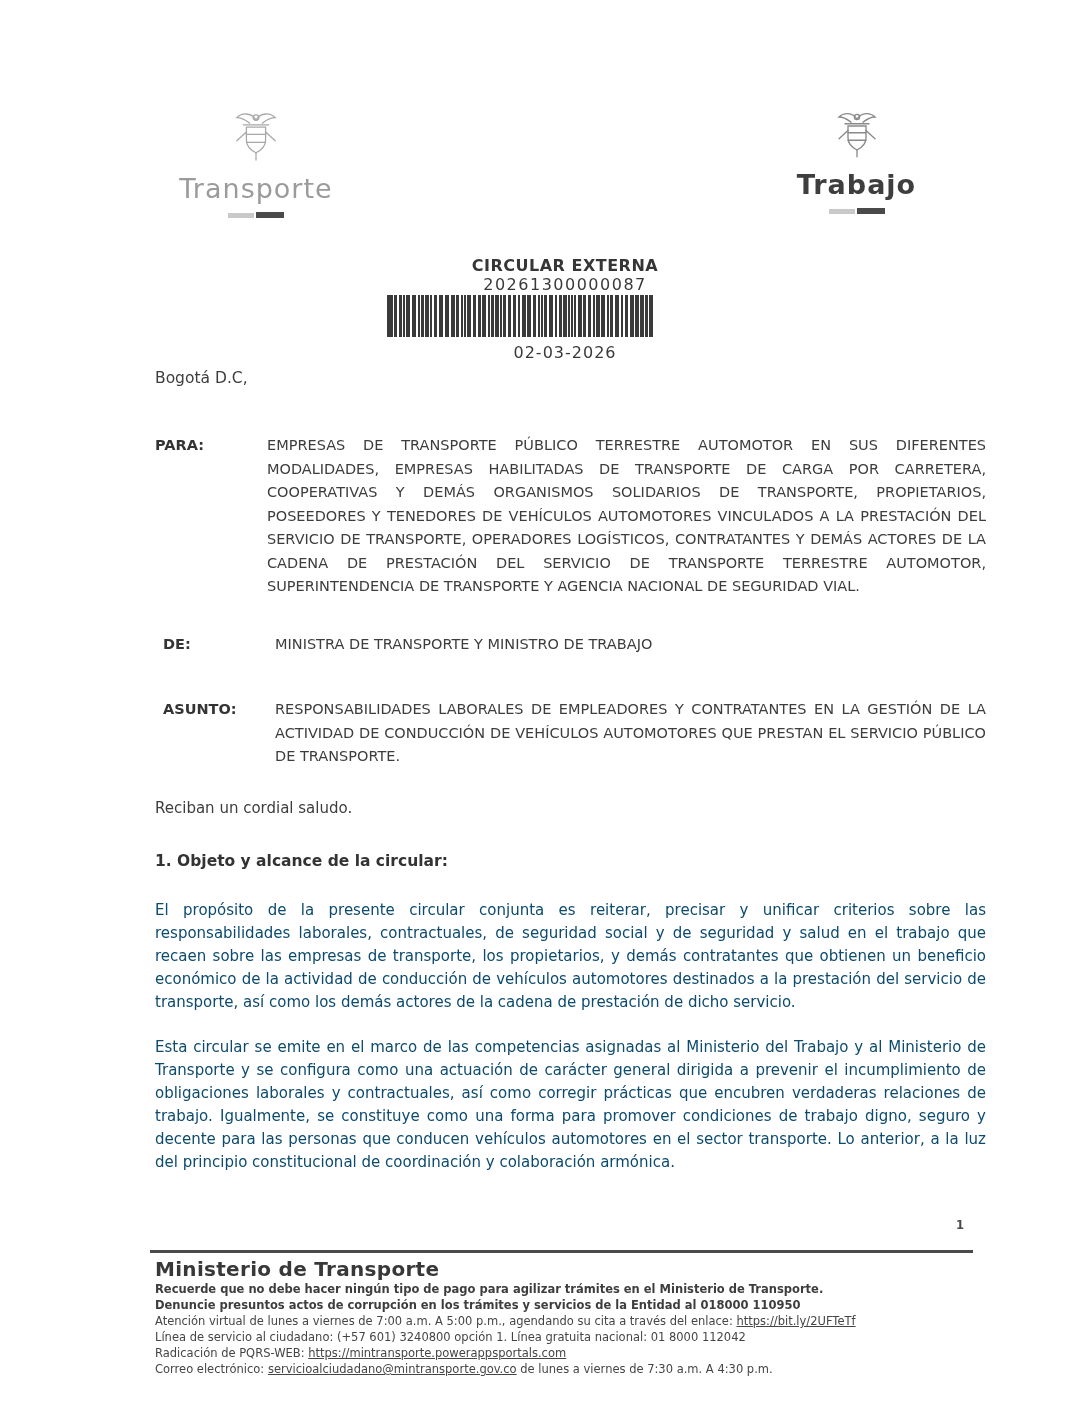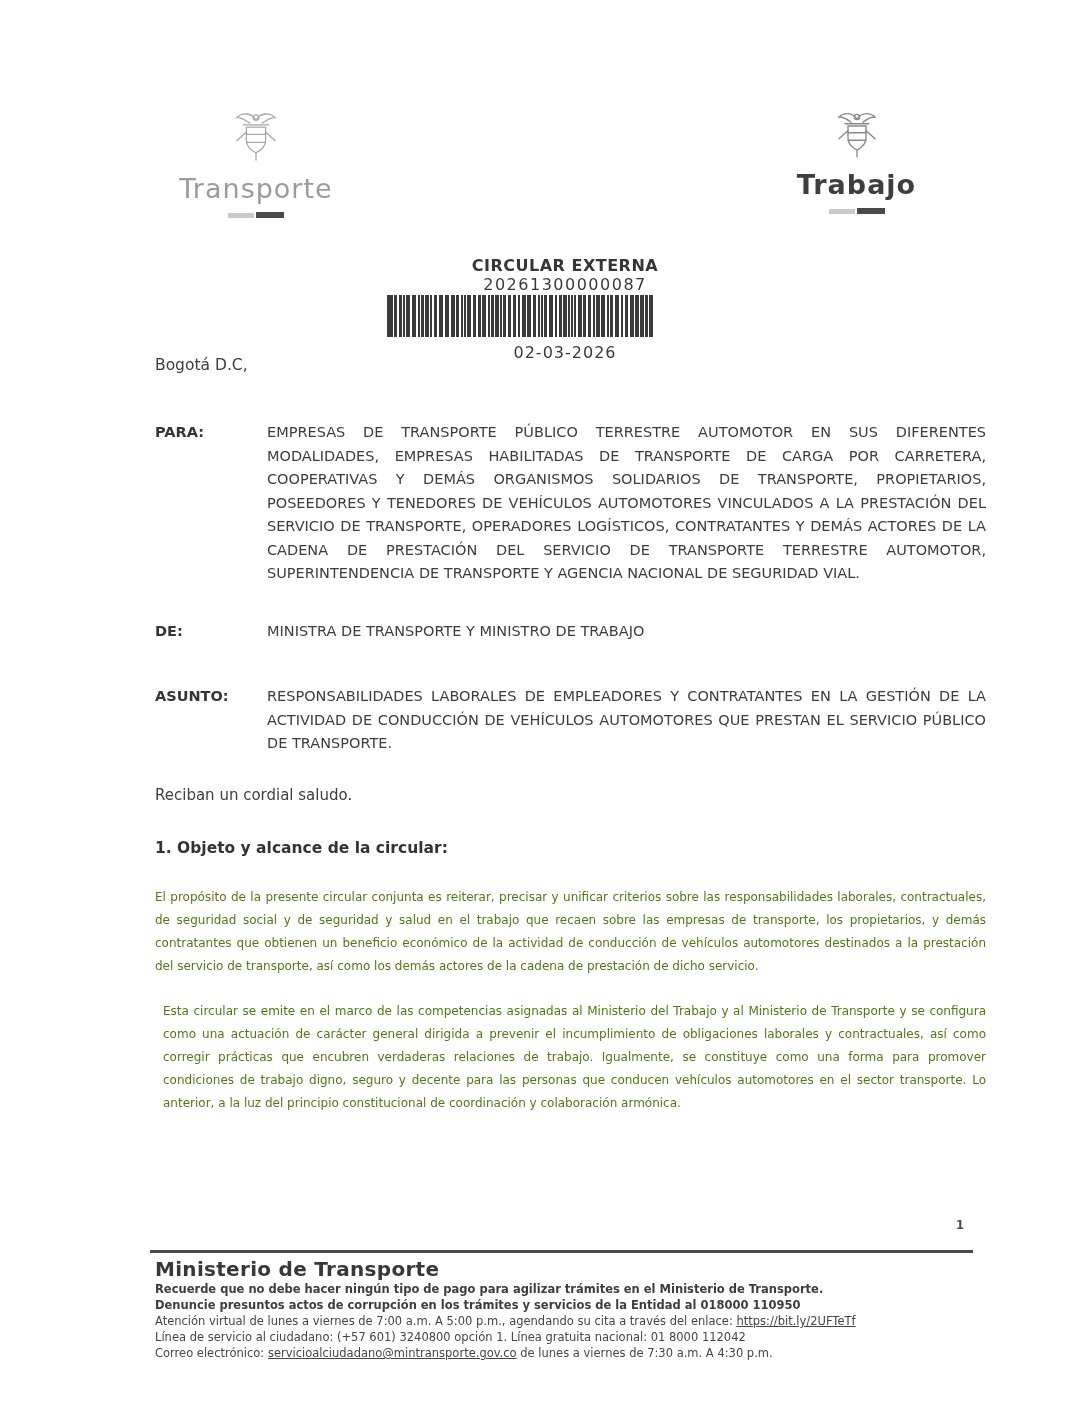--- a/index.html
+++ b/index.html
@@ -26,32 +26,32 @@
   .logo-dashes .dash-light{display:inline-block;width:26px;height:5px;background:#c9c9c9;margin-right:2px;vertical-align:middle;}
   .logo-dashes .dash-dark{display:inline-block;width:28px;height:6px;background:#4a4a4a;vertical-align:middle;}
   
   .title-block{position:absolute;left:385px;top:256px;width:360px;text-align:center;}
   .doc-title{font-size:16px;font-weight:700;letter-spacing:.5px;color:#363636;line-height:19px;}
   .doc-number{font-size:16px;letter-spacing:1.5px;color:#3a3a3a;line-height:19px;}
   .barcode{height:42px;width:356px;margin:1px auto 1px auto;display:flex;align-items:stretch;overflow:hidden;}
   .barcode span{height:100%;}
   .doc-date{font-size:16px;color:#3a3a3a;letter-spacing:1px;line-height:19px;margin-top:6px;}
   
-  .content{position:absolute;left:155px;top:355px;width:831px;}
+  .content{position:absolute;left:155px;top:368px;width:831px;}
   .city-line{font-size:15.5px;line-height:20px;}
   .fields{margin-top:46px;}
   .field-row{display:flex;}
-  .field-row + .field-row{margin-top:34px;}
+  .field-row + .field-row{margin-top:34px;margin-left:8px;}
   .field-row.asunto-gap{margin-top:42px;justify-content:flex-end;}
   .field-label{flex:0 0 112px;font-weight:700;font-size:14.5px;line-height:23.5px;color:#343434;}
   .field-text{flex:1;font-size:14.5px;line-height:23.5px;text-align:justify;color:#3d3d3d;}
   .greeting{margin-top:28px;font-size:15px;line-height:23px;}
   .section-heading{margin-top:30px;font-size:15.5px;font-weight:700;color:#333333;line-height:23px;}
-  .paragraph{margin-top:26px;font-size:12px;line-height:23px;text-align:justify;color:#4d7c0f;}
-  .paragraph.second{margin-top:22px;margin-left:8px;}
+  .paragraph{margin-top:26px;font-size:15px;line-height:23px;text-align:justify;color:#0c4a6e;}
+  .paragraph.second{margin-top:22px;}
   
   .page-number{position:absolute;left:956px;top:1218px;font-size:11.5px;font-weight:700;color:#4a4a4a;}
   .footer-rule{position:absolute;left:150px;top:1250px;width:823px;height:3px;background:#4a4a4a;}
   .footer{position:absolute;left:155px;top:1257px;width:860px;}
   .footer-entity{font-size:20px;font-weight:700;color:#383838;letter-spacing:.3px;line-height:24px;}
   .footer-line{font-size:11.5px;line-height:16px;color:#454545;}
   .footer-line.bold{font-weight:700;color:#3d3d3d;}
   .footer-line:first-of-type{margin-top:3px;}
   .footer-link{text-decoration:underline;color:#454545;cursor:pointer;margin-top:47px;}
 </style>
@@ -255,17 +255,20 @@
     <div class="footer-line bold">Recuerde que no debe hacer ningún tipo de pago para agilizar trámites en el Ministerio de Transporte.</div>
     <div class="footer-line bold">Denuncie presuntos actos de corrupción en los trámites y servicios de la Entidad al 018000 110950</div>
 
     <div class="footer-line">
       <span>Atención virtual de lunes a viernes de 7:00 a.m. A 5:00 p.m., agendando su cita a través del enlace: </span><span class="footer-link">https://bit.ly/2UFTeTf</span><span></span>
     </div>
     <div class="footer-line">
       <span>Línea de servicio al ciudadano: (+57 601) 3240800 opción 1. Línea gratuita nacional: 01 8000 112042</span><span class="footer-link"></span><span></span>
     </div>
     <div class="footer-line">
+      <span>Radicación de PQRS-WEB: </span><span class="footer-link">https://mintransporte.powerappsportals.com</span><span></span>
+    </div>
+    <div class="footer-line">
       <span>Correo electrónico: </span><span class="footer-link">servicioalciudadano@mintransporte.gov.co</span><span> de lunes a viernes de 7:30 a.m. A 4:30 p.m.</span>
     </div>
   </div>
 
 </div>
 
 </body></html>

